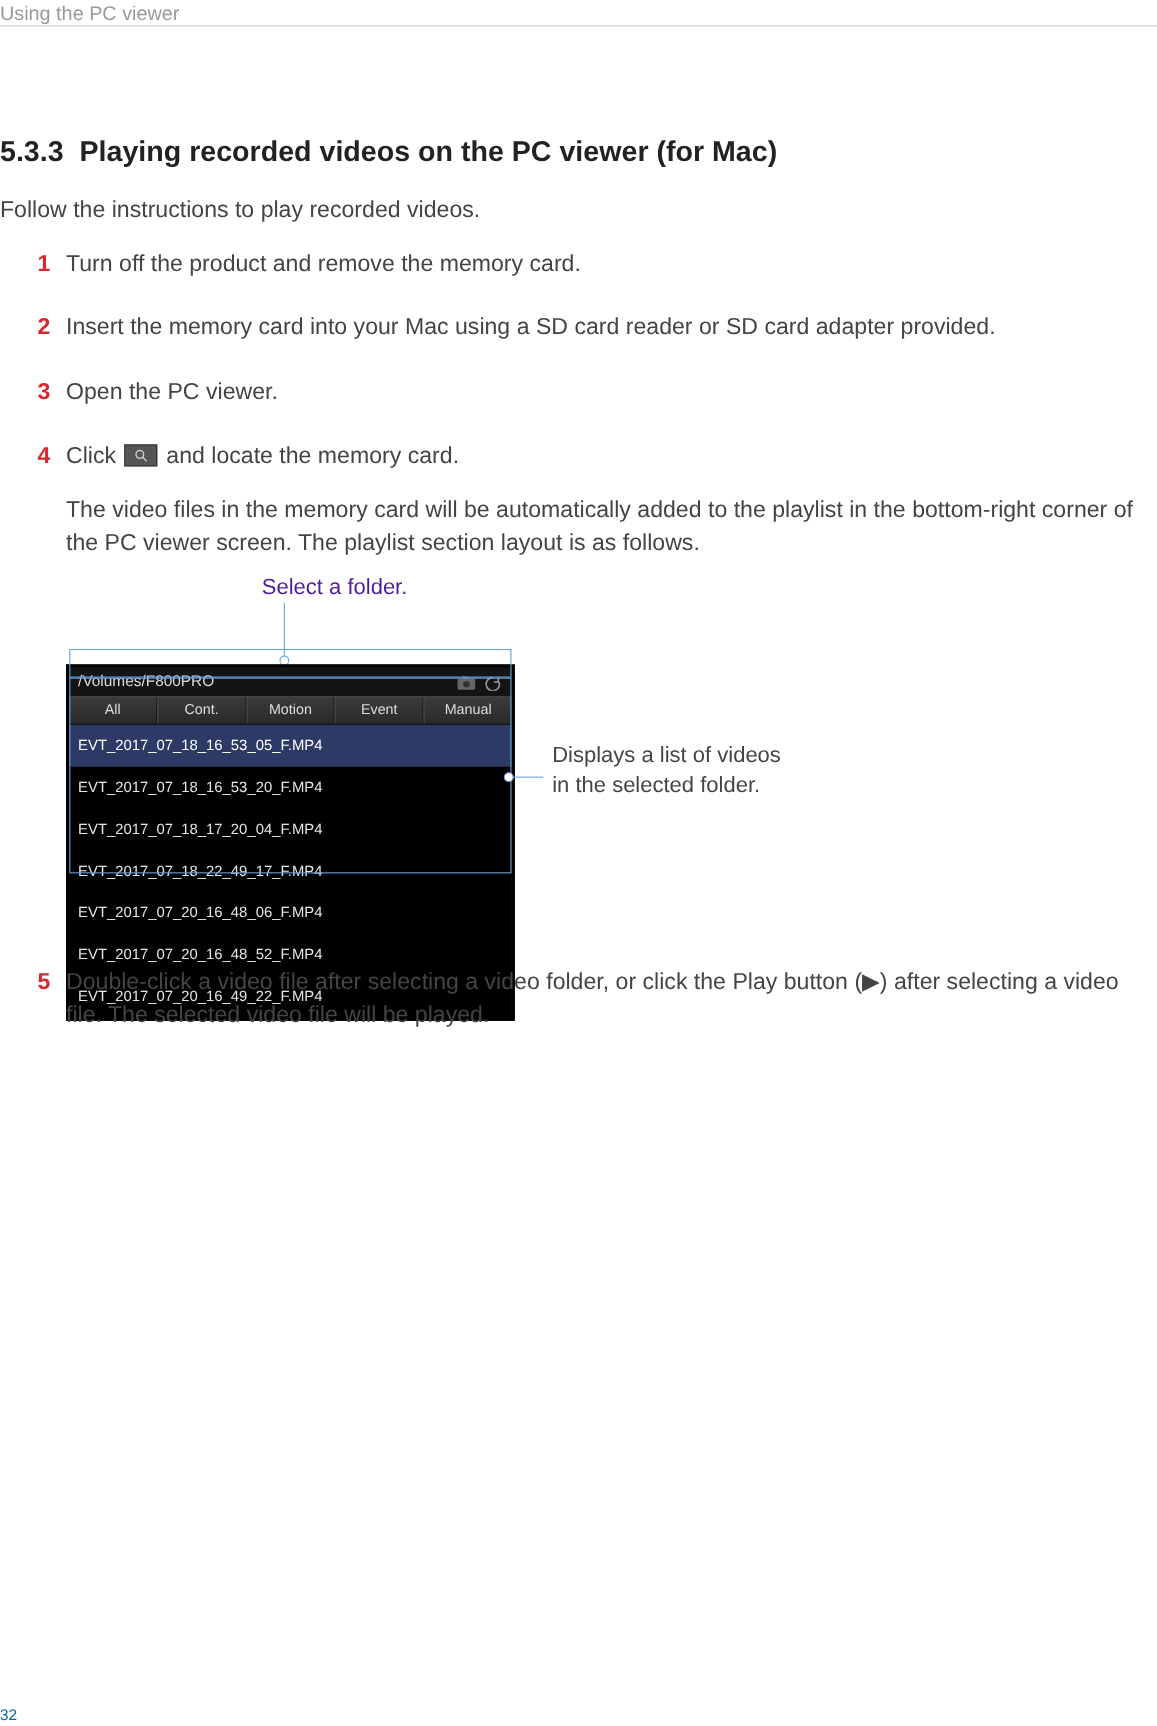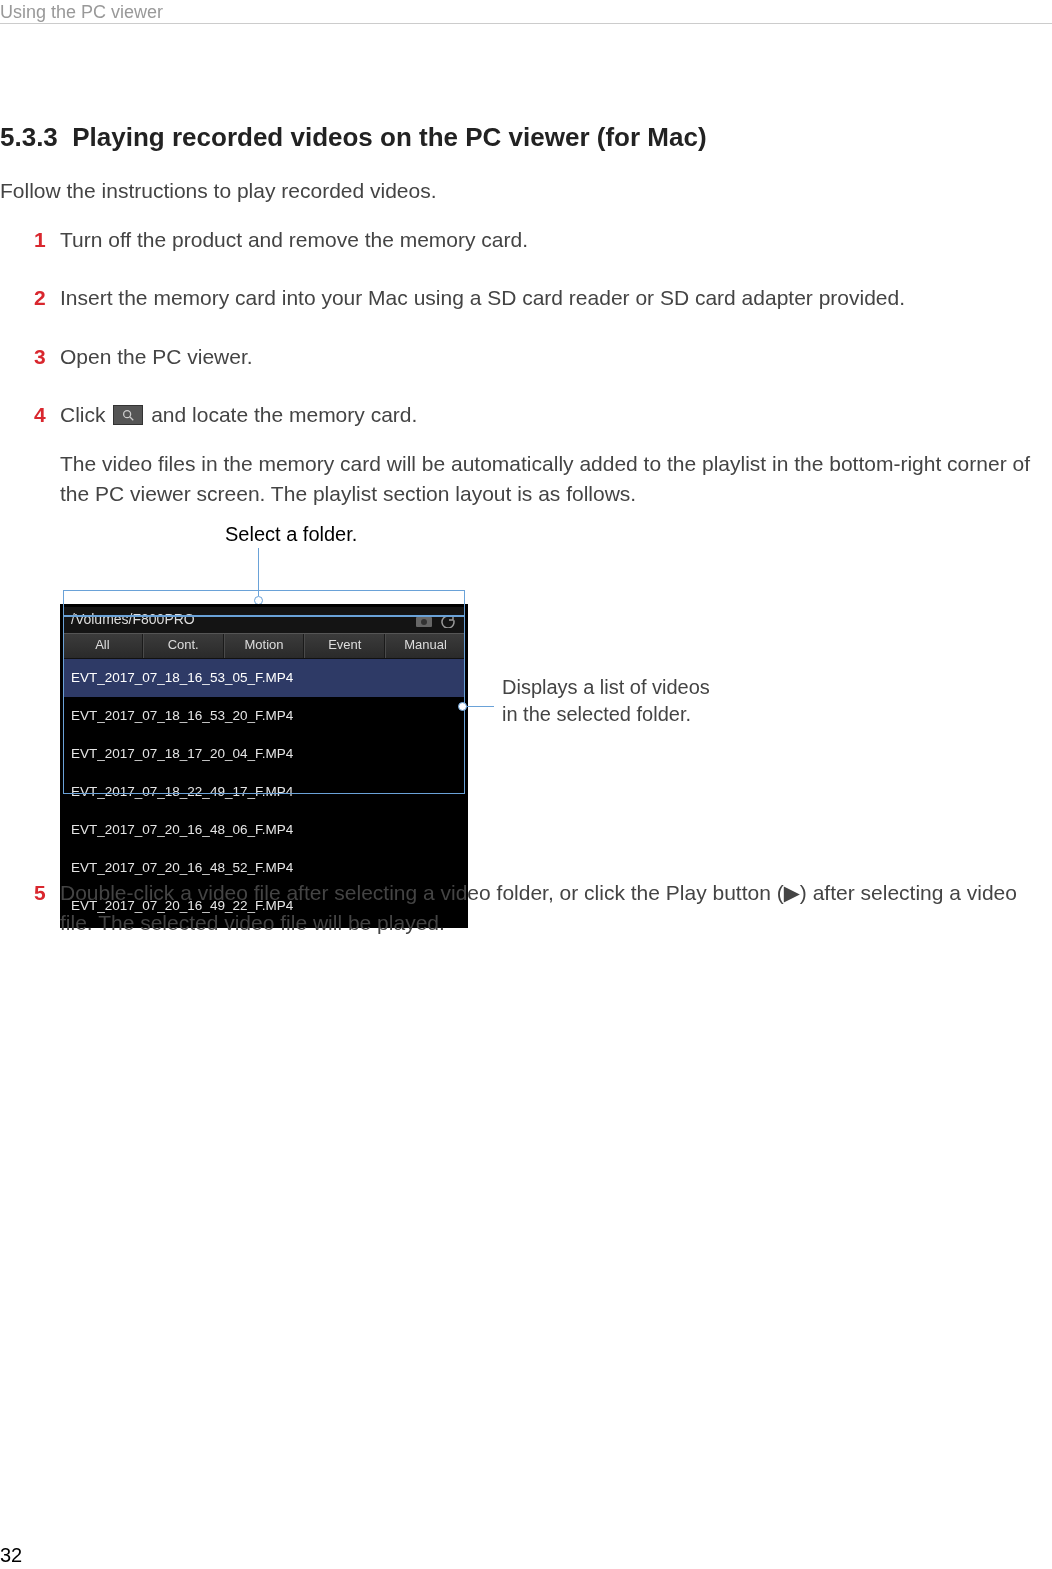--- a/index.html
+++ b/index.html
@@ -72,24 +72,24 @@
   }
 
   
   .figure-wrap {
     position: relative;
     margin-top: 10px;
     height: 330px;
   }
   .folder-label {
     position: absolute;
-    left: 165px;
+    left: 178px;
     top: 0;
     font-size: 20px;
-    color: #000000;
+    color: #4c1d95;
     text-align: right;
   }
   .folder-line {
     position: absolute;
     left: 198px;
     top: 28px;
     width: 1px;
     height: 48px;
     background: #6aa2d8;
   }
@@ -208,22 +208,22 @@
     height: 9px;
     border-radius: 50%;
     background: #fff;
     border: 1.5px solid #6aa2d8;
   }
 
   .page-num {
     position: absolute;
     left: 0;
     bottom: 2px;
-    font-size: 20px;
-    color: #000000;
+    font-size: 14px;
+    color: #0369a1;
   }
 </style>
 </head>
 <body>
 
 <div class="header">Using the PC viewer</div>
 
 <h2>
   <span>5.3.3</span>&nbsp;&nbsp;<span>Playing recorded videos on the PC viewer (for Mac)</span>
 </h2>

